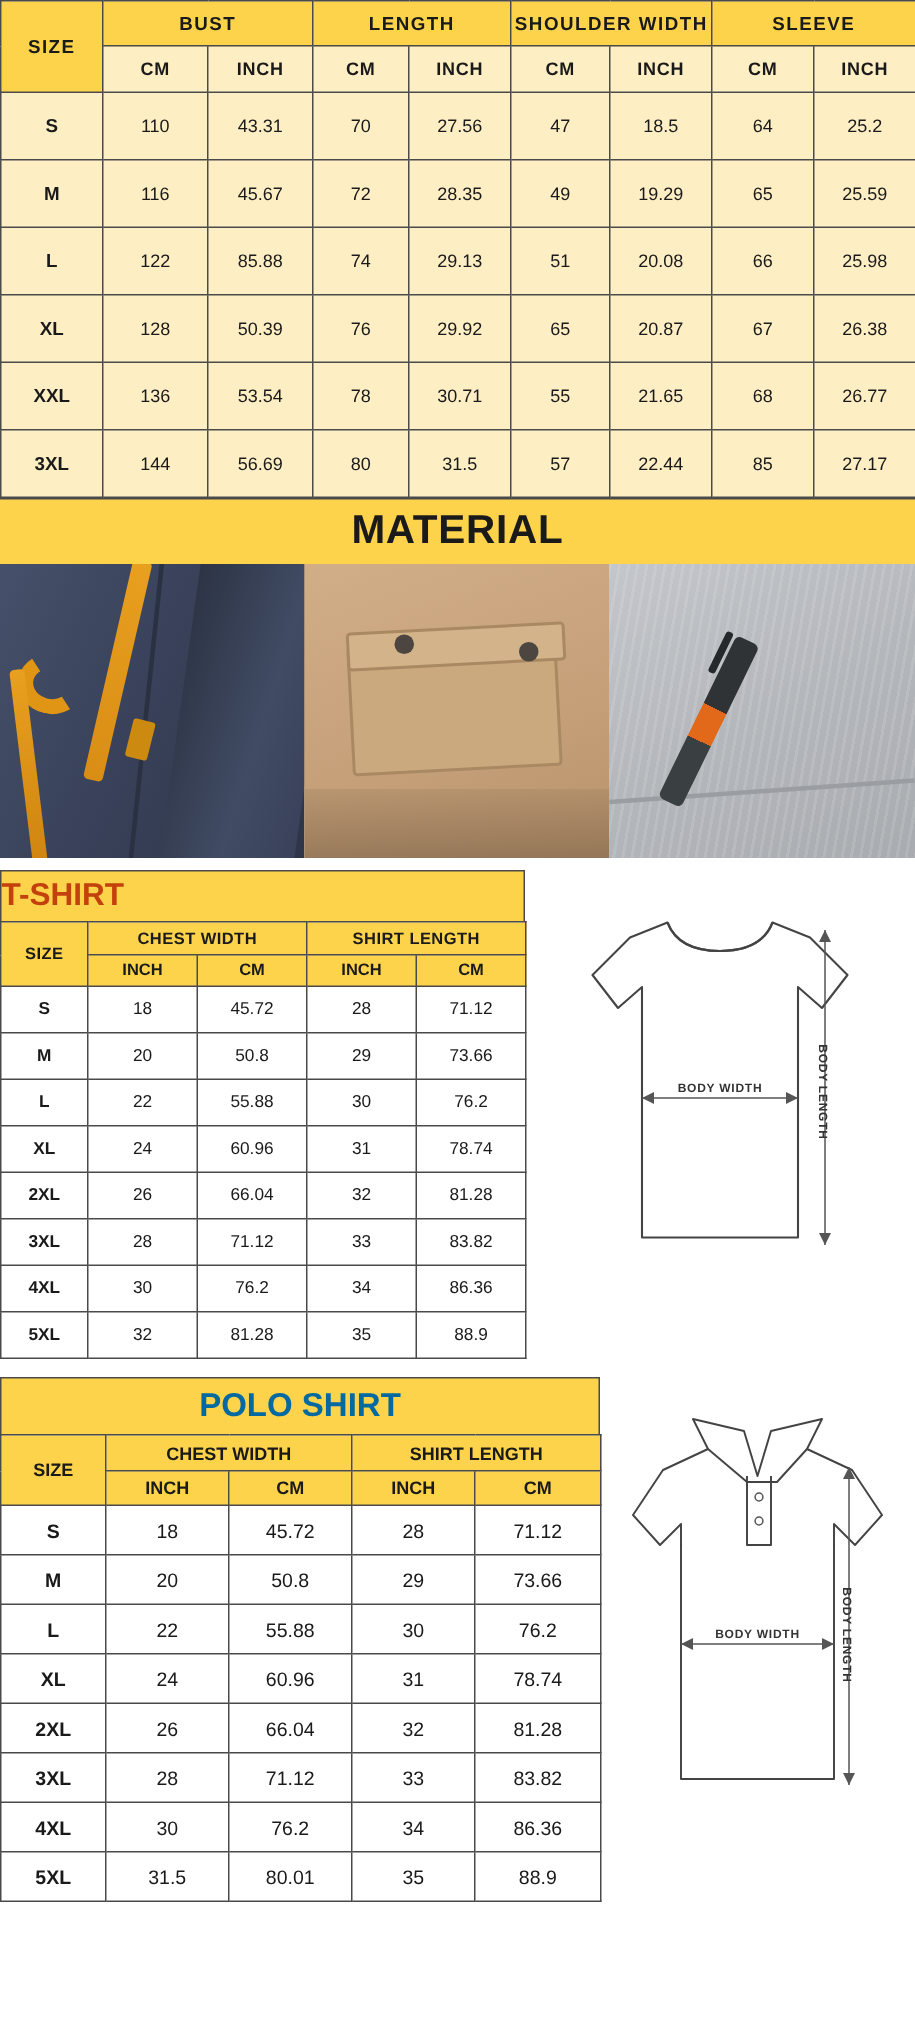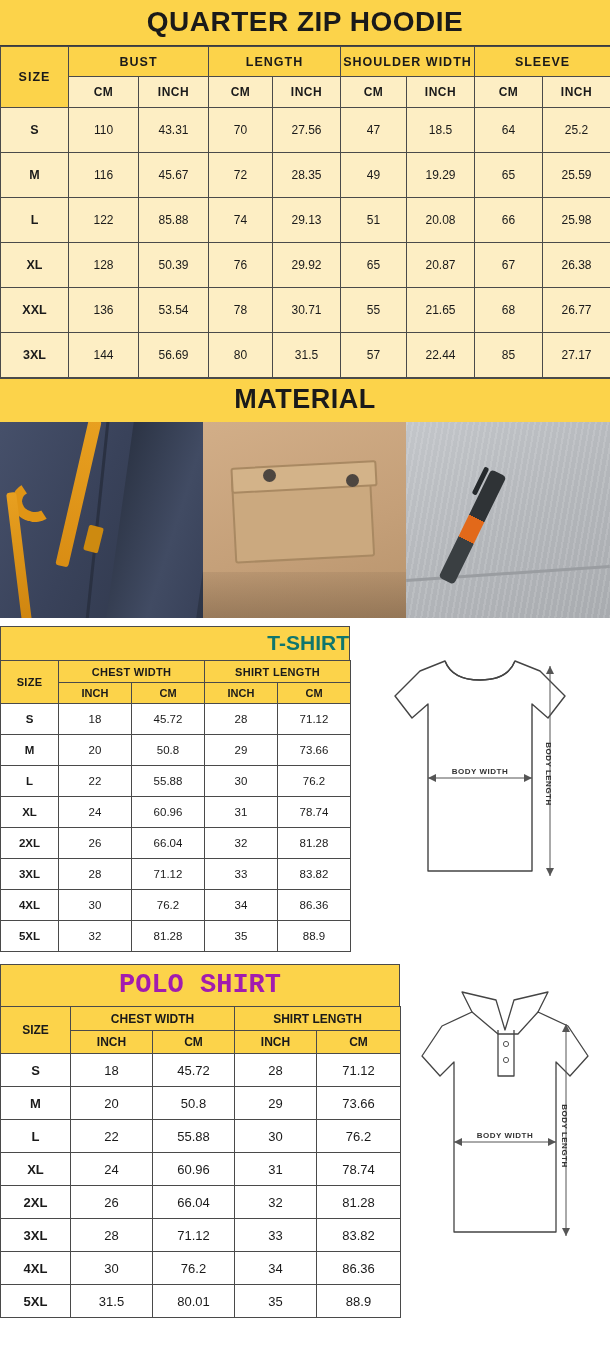--- a/index.html
+++ b/index.html
@@ -156,24 +156,24 @@
   .tshirt-section {
     width: 610px;
     display: flex;
     background: #ffffff;
     padding-top: 8px;
   }
   .ts-left { width: 350px; }
   .ts-right { width: 260px; position: relative; }
   .sec-title {
     background: #fcd34a;
-    text-align: right;
+    text-align: left;
     font-size: 21px;
     font-weight: bold;
-    color: #0f766e;
+    color: #c2410c;
     padding: 4px 0 5px 0;
     border: 1px solid #4a4a4a;
     border-bottom: none;
   }
   .small-table { background: #ffffff; }
   .small-table th {
     background: #fcd34a;
     font-size: 11px;
     font-weight: bold;
     height: 22px;
@@ -193,46 +193,44 @@
     width: 610px;
     display: flex;
     background: #ffffff;
     padding-top: 12px;
   }
   .polo-left { width: 400px; }
   .polo-right { width: 210px; position: relative; }
   .polo-title {
     background: #fcd34a;
     text-align: center;
-    font-size: 27px;
-    font-weight: bold;
-    color: #a21caf;
+    font-size: 22px;
+    font-weight: bold;
+    color: #0369a1;
     padding: 5px 0 6px 0;
     border: 1px solid #4a4a4a;
     border-bottom: none;
-    font-family: Liberation Mono, monospace;
   }
   .polo-table th { background: #fcd34a; font-size: 12px; font-weight: bold; height: 24px; }
   .polo-table td.unit { background: #fcd34a; font-size: 12px; font-weight: bold; height: 23px; }
   .polo-table td.sz { font-size: 13px; font-weight: bold; height: 33px; }
   .polo-table td.val { font-size: 13px; height: 33px; }
   .diag-label {
     font-size: 8px;
     font-weight: bold;
     fill: #333;
     letter-spacing: 0.5px;
   }
 </style>
 </head>
 <body>
 
 <div class="page">
 
   <div class="hoodie-section">
-    <div class="hoodie-title">QUARTER ZIP HOODIE</div>
 
     <table class="grid hoodie-table">
       <colgroup>
         <col style="width:68px">
           <col style="width:70px">
           <col style="width:70px">
         <col style="width:64px">
           <col style="width:68px">
         <col style="width:66px">
           <col style="width:68px">

